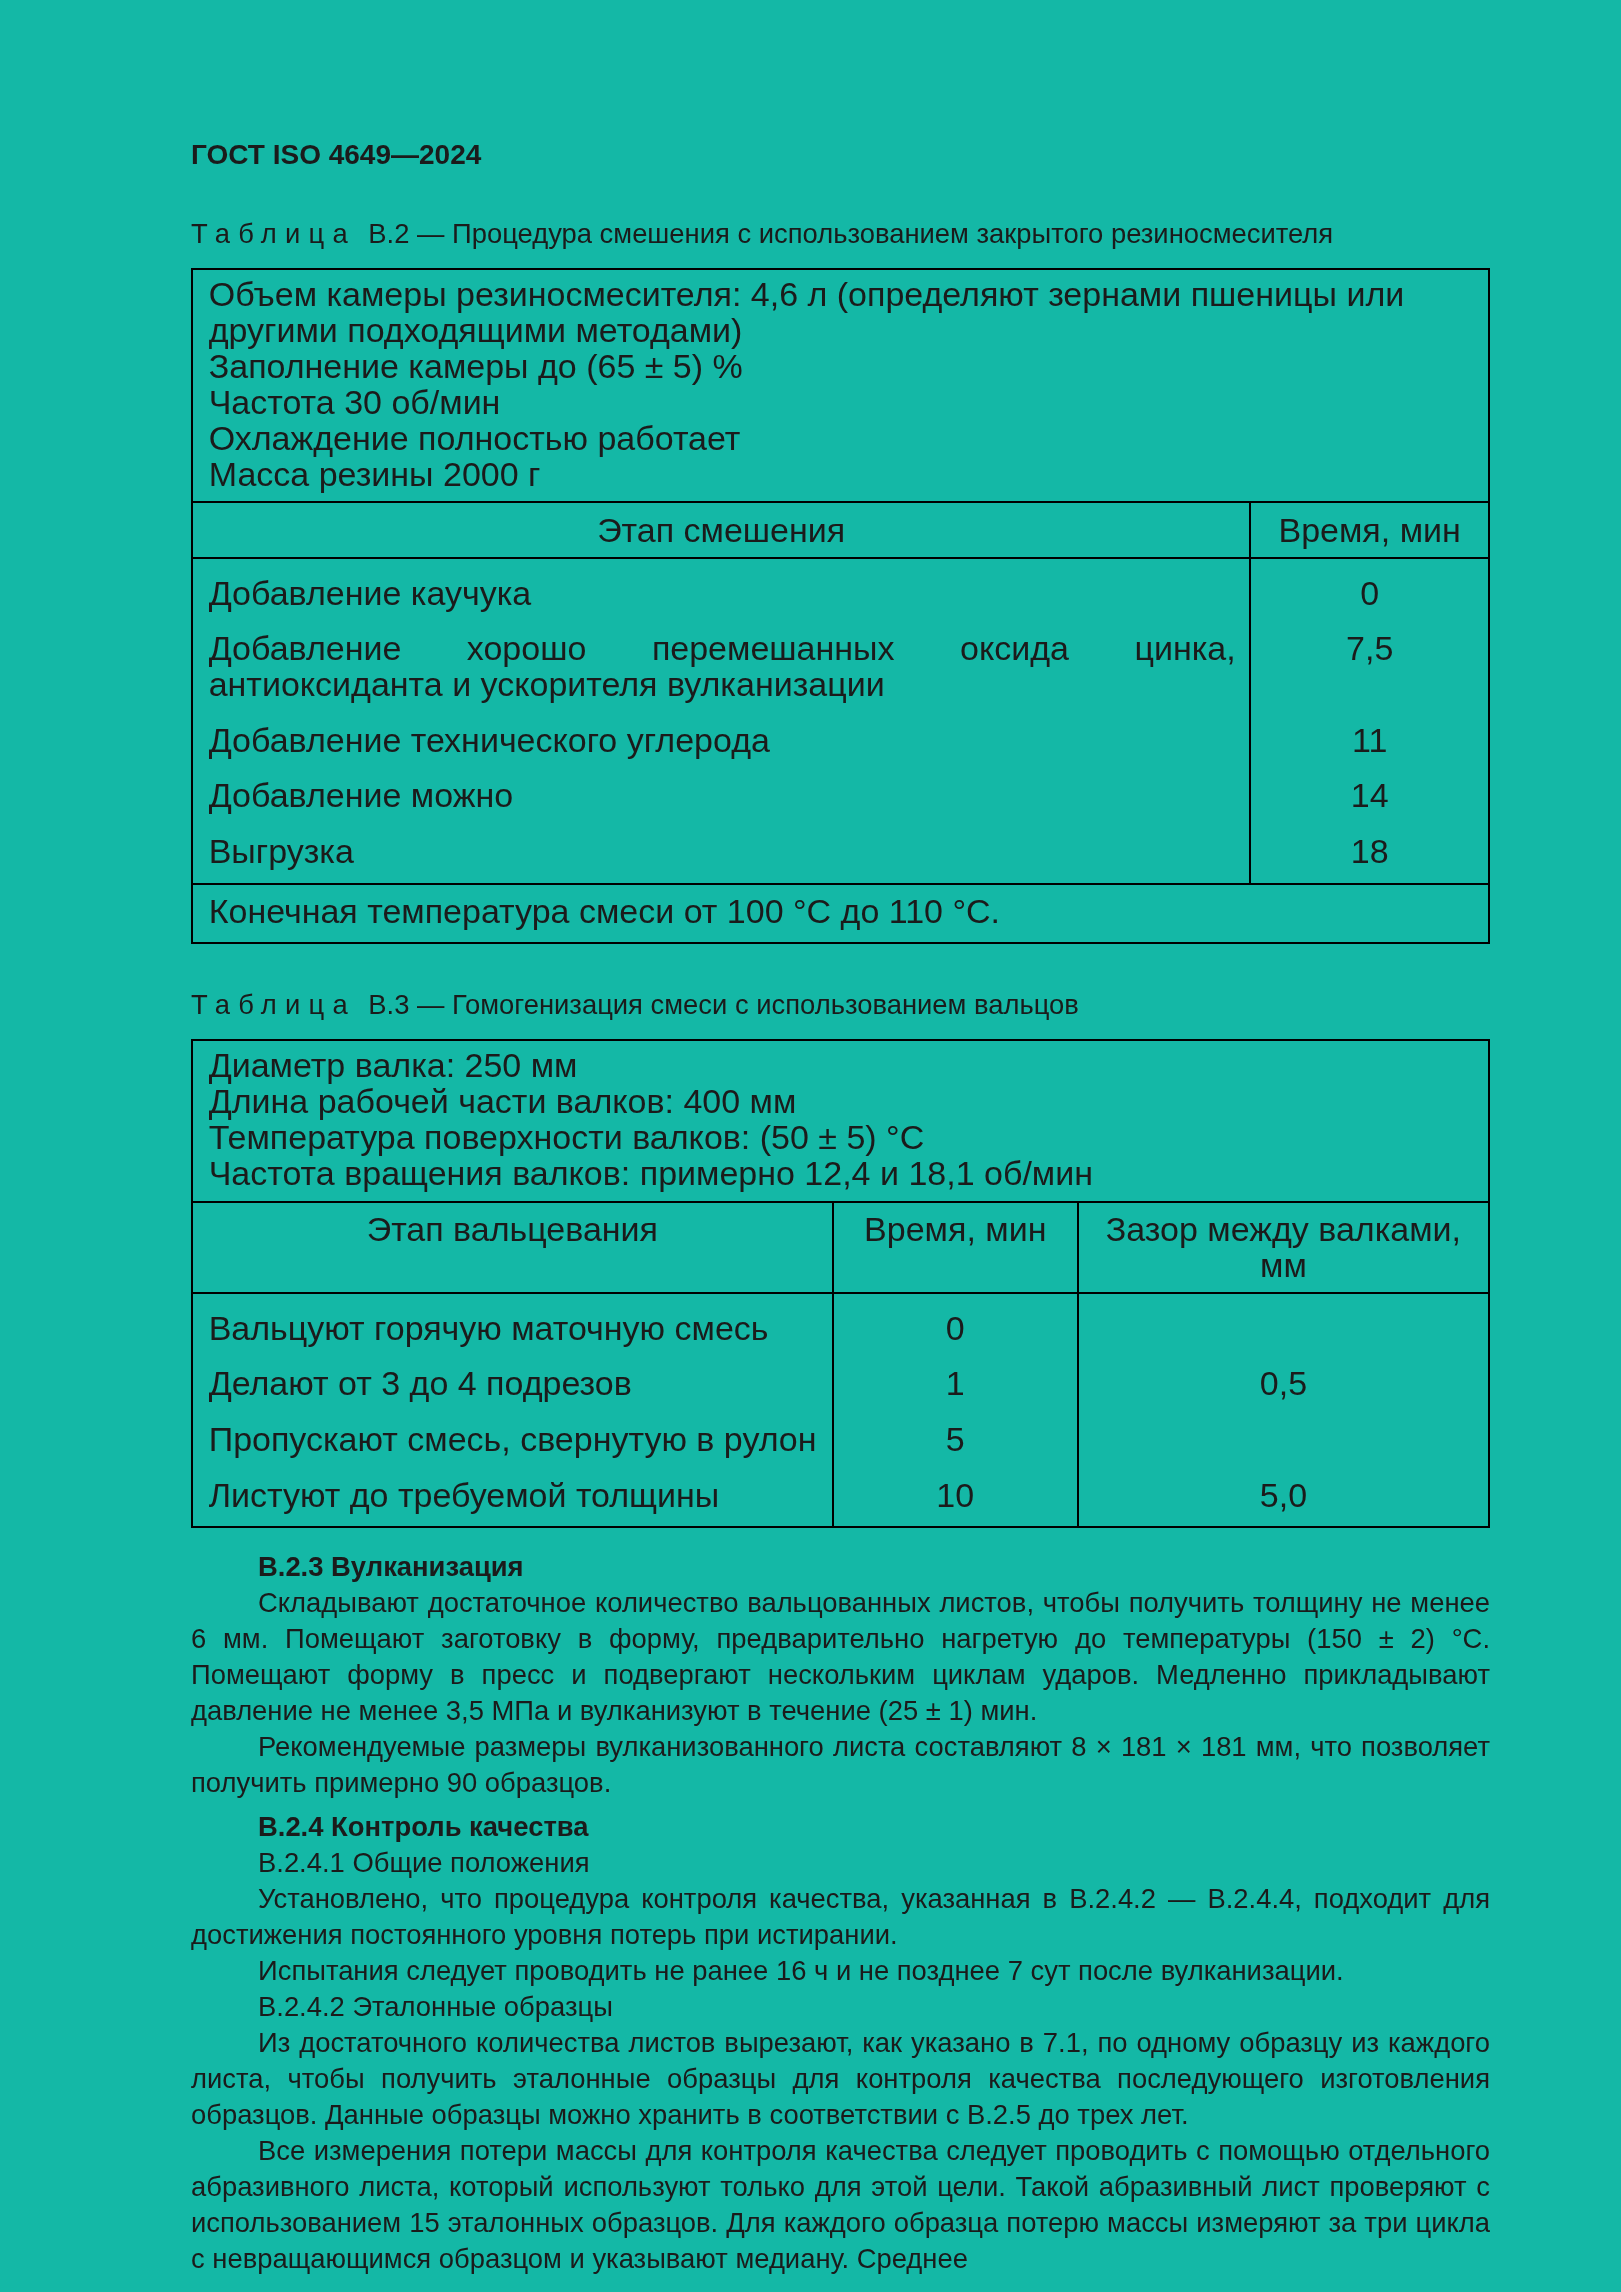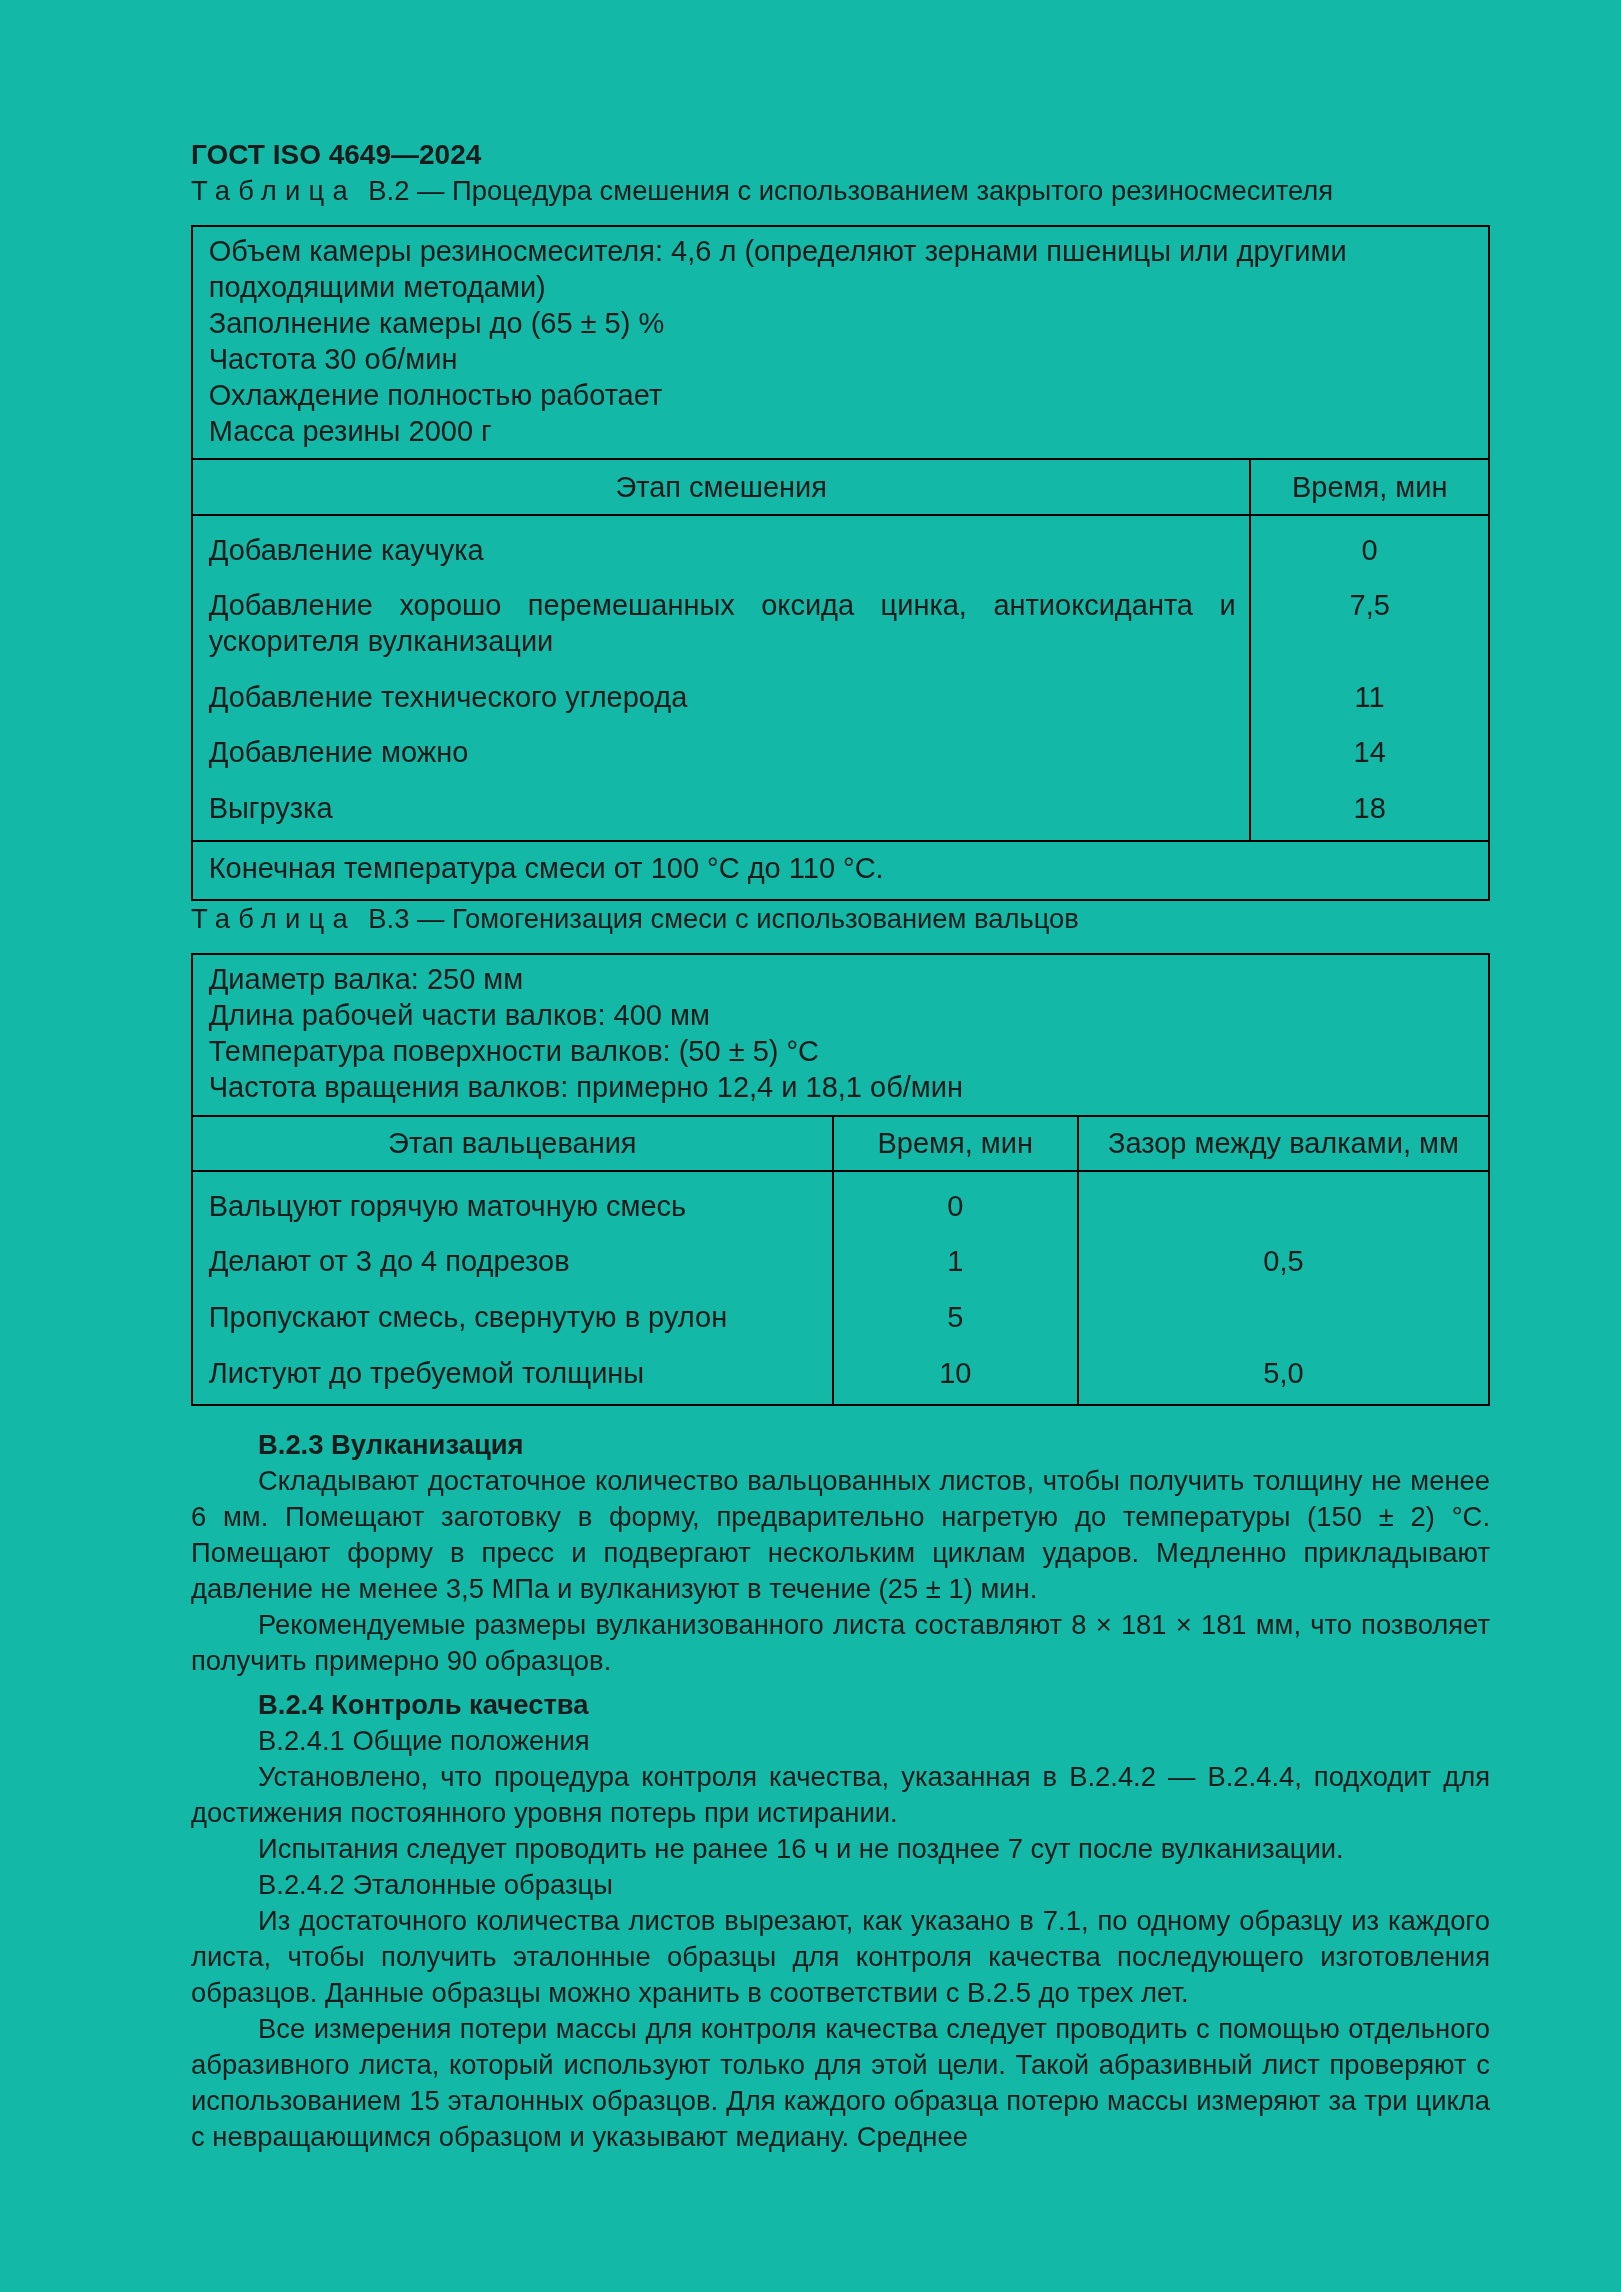--- a/index.html
+++ b/index.html
@@ -15,37 +15,38 @@
     line-height: 36px;
     box-sizing: border-box;
     padding: 137px 131px 0 191px;
     overflow: hidden;
   }
   .doc-header {
     font-weight: bold;
     font-size: 28px;
   }
   .tbl-caption {
+    margin-top: 43px;
   }
   .tbl-caption .caption-word {
     letter-spacing: 0.30em;
   }
   .tbl-caption .caption-rest {
     margin-left: 0.45em;
   }
   table.std {
     width: 100%;
     border-collapse: collapse;
     border: 2.9px solid #000;
     margin-top: 15.7px;
     table-layout: fixed;
   }
   table.std td, table.std th {
     font-weight: normal;
-    font-size: 29px;
+    font-size: 34px;
     line-height: 36px;
     vertical-align: top;
     box-sizing: border-box;
   }
   tr.preamble td {
     padding: 5.9px 15.7px 9.8px 15.7px;
     border-bottom: 2.9px solid #000;
     text-align: left;
   }
   tr.head th {

